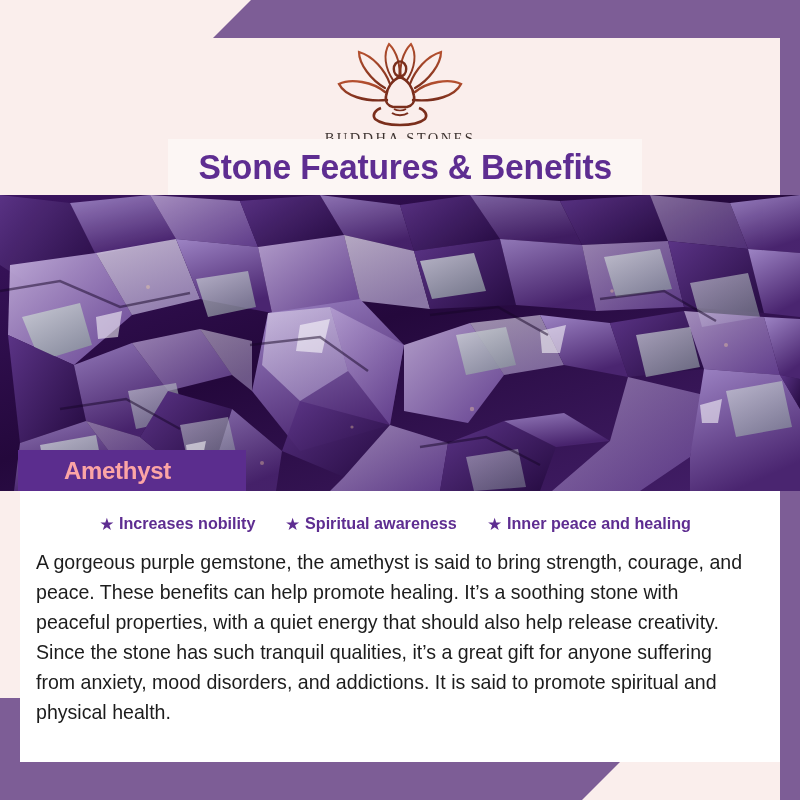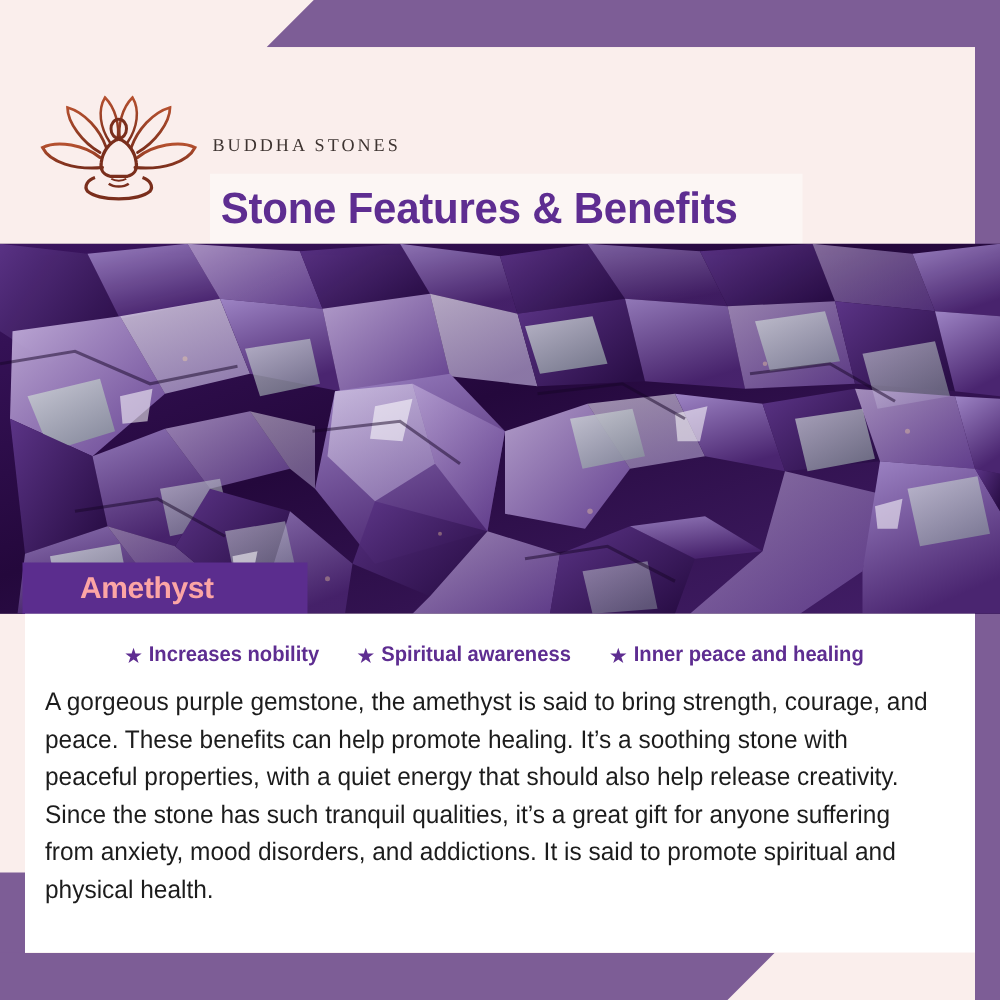--- a/index.html
+++ b/index.html
@@ -45,21 +45,21 @@
     position: absolute; left: 20px; top: 38px;
     width: 760px; height: 724px;
     background: #faeeec;
   }
 
   
   .header {
     position: absolute; left: 20px; top: 38px;
     width: 760px; height: 157px;
     background: #faeeec;
-    display: flex; flex-direction: row;
+    display: flex; flex-direction: column;
     align-items: center; justify-content: flex-start;
     padding-top: 0px;
   }
   .logo-wrap {
     width: 150px; height: 92px;
     display: flex; align-items: center; justify-content: center;
     margin-top: -2px;
   }
   .brand-name {
     font-family: "Liberation Serif", serif;
@@ -68,21 +68,21 @@
     color: #3d3330;
     margin-top: 2px;
     white-space: nowrap;
   }
 
   
   .title-plate {
     position: absolute; left: 168px; top: 139px;
     width: 474px; height: 56px;
     background: #fcf6f4;
-    display: flex; align-items: center; justify-content: flex-start;
+    display: flex; align-items: center; justify-content: center;
   }
   .title-text {
     font-family: "Liberation Sans Narrow", "Liberation Sans", sans-serif;
     font-weight: bold;
     font-size: 35px;
     letter-spacing: -0.2px;
     color: #5e2d91;
     transform: scaleX(0.96);
     white-space: nowrap;
   }

